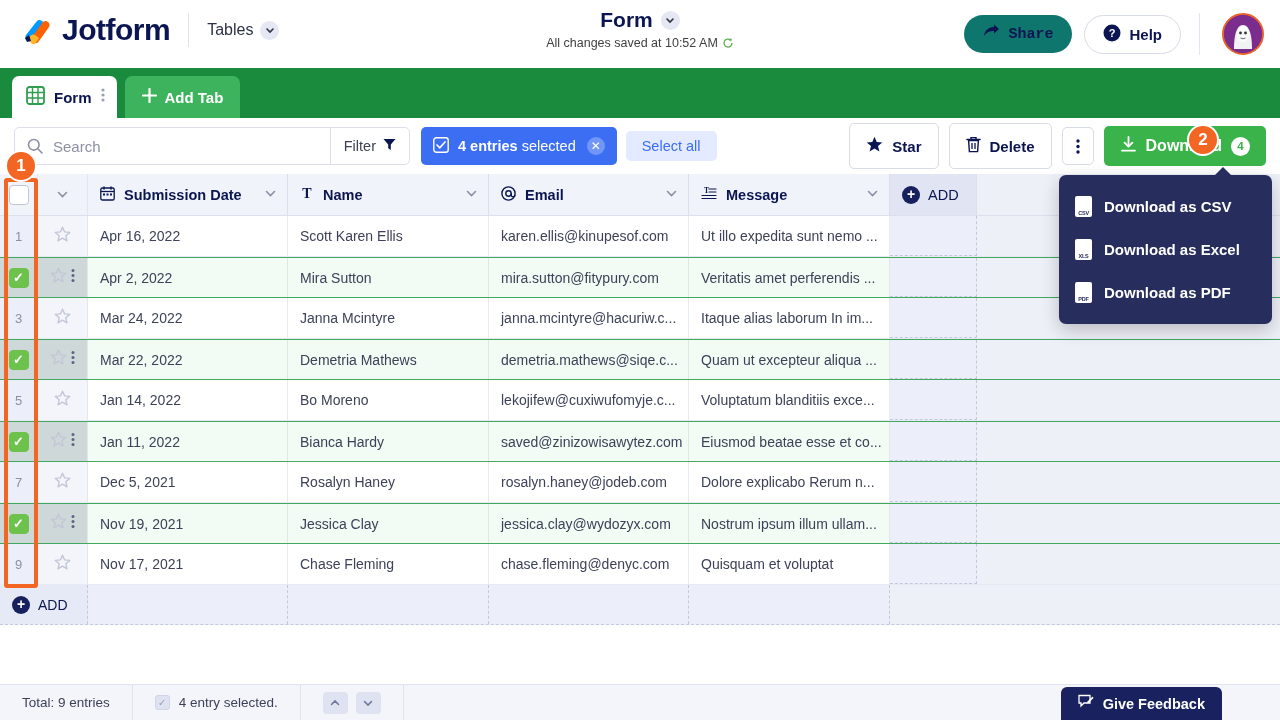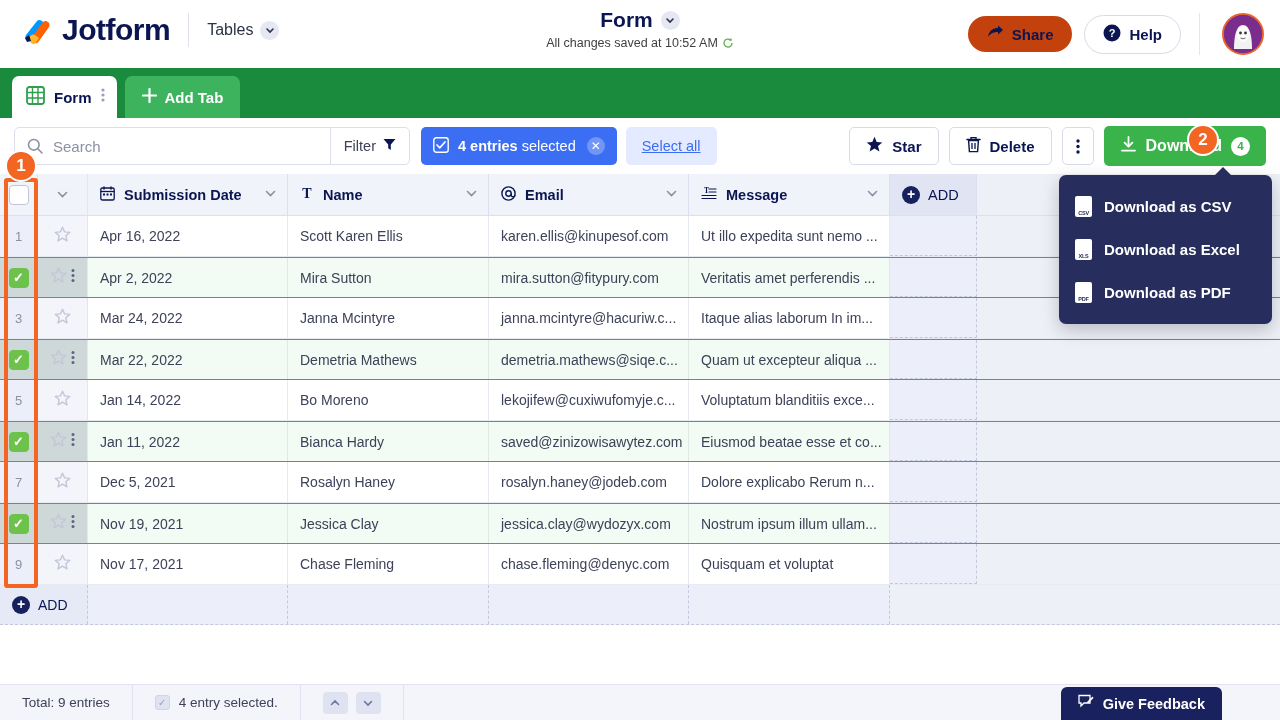--- a/index.html
+++ b/index.html
@@ -23,23 +23,23 @@
   .chev-circle {
     width: 19px; height: 19px; border-radius: 50%; background: #e5e7f2;
     display: flex; align-items: center; justify-content: center;
   }
   .center-title { position: absolute; left: 0; right: 0; top: 8px; text-align: center; pointer-events: none; }
   .center-title .row1 { display: inline-flex; align-items: center; gap: 8px; pointer-events: auto; }
   .form-name { font-size: 21px; font-weight: bold; color: #0a1551; }
   .saved { font-size: 12.5px; color: #404040; margin-top: 4px; display: flex; align-items: center; justify-content: center; gap: 4px; }
   .right-actions { position: absolute; right: 0; top: 0; height: 68px; display: flex; align-items: center; gap: 12px; padding-right: 16px; }
   .btn-share {
-    display: flex; align-items: center; gap: 8px; background: #c2410c; color: #0a1551;
+    display: flex; align-items: center; gap: 8px; background: #0f766e; color: #0a1551;
     border: none; border-radius: 20px; padding: 9px 19px; font-size: 15px; font-weight: bold;
-    font-family: Liberation Sans, sans-serif; cursor: pointer;
+    font-family: Liberation Mono, monospace; cursor: pointer;
   }
   .btn-help {
     display: flex; align-items: center; gap: 8px; background: #fff; color: #0a1551;
     border: 1px solid #d8dbe8; border-radius: 20px; padding: 8px 18px; font-size: 15px; font-weight: bold;
     font-family: inherit; cursor: pointer;
   }
   .avatar-div { width: 1px; height: 42px; background: #e4e6ef; margin-left: 6px; }
   .avatar {
     width: 42px; height: 42px; border-radius: 50%; background: #7b2d8e;
     border: 2.5px solid #e8642a; margin-left: 10px; overflow: hidden; cursor: pointer;
@@ -86,27 +86,27 @@
     display: flex; align-items: center; gap: 9px; background: #3b6ef3; color: #fff;
     border-radius: 5px; height: 38px; padding: 0 12px; margin-left: 11px;
     font-size: 14.5px; cursor: pointer;
   }
   .sel-pill b { font-weight: bold; }
   .pill-x {
     width: 18px; height: 18px; border-radius: 50%; background: rgba(255,255,255,.28);
     display: flex; align-items: center; justify-content: center; font-size: 12px; margin-left: 2px;
   }
   .selectall-btn {
-    background: #e4eaff; color: #3b6ef3; border: none; border-radius: 5px; height: 38px;
-    padding: 0 16px; margin-left: 9px; font-size: 14.5px; font-family: inherit; cursor: pointer; text-decoration: underline;
+    background: #e4eaff; color: #3b6ef3; border: none; border-radius: 5px; height: 30px;
+    padding: 0 16px; margin-left: 9px; font-size: 14.5px; font-family: inherit; cursor: pointer;
   }
   .spacer { flex: 1; }
   .obtn {
     display: flex; align-items: center; gap: 9px; background: #fff; border: 1px solid #d8dbe8;
-    border-radius: 5px; height: 38px; padding: 4px 16px; font-size: 15px; color: #0a1551;
+    border-radius: 5px; height: 46px; padding: 4px 16px; font-size: 15px; color: #0a1551;
     font-weight: bold; font-family: inherit; cursor: pointer; margin-left: 10px;
   }
   .kebab-btn {
     width: 32px; height: 38px; display: flex; align-items: center; justify-content: center;
     border: 1px solid #d8dbe8; border-radius: 5px; margin-left: 10px; cursor: pointer; background:#fff;
   }
   .dl-btn {
     display: flex; align-items: center; gap: 9px; background: #3ab44a; color: #fff;
     border: none; border-radius: 5px; height: 40px; padding: 0 16px; font-size: 16px;
     font-weight: bold; font-family: inherit; cursor: pointer; margin-left: 10px;

